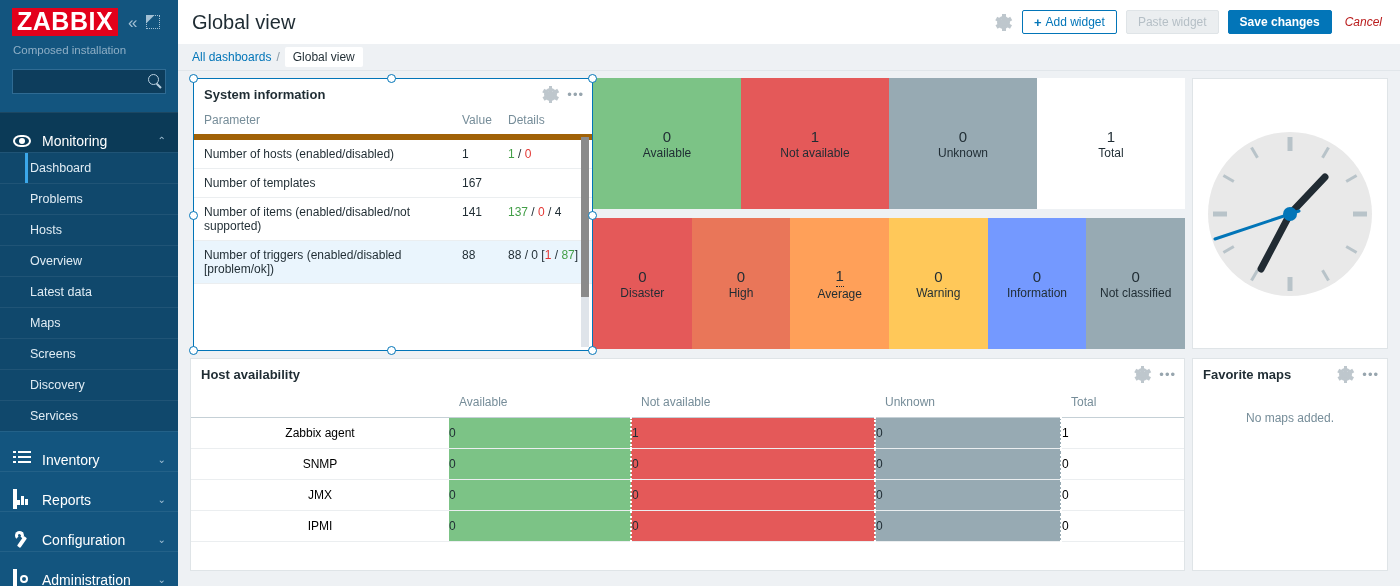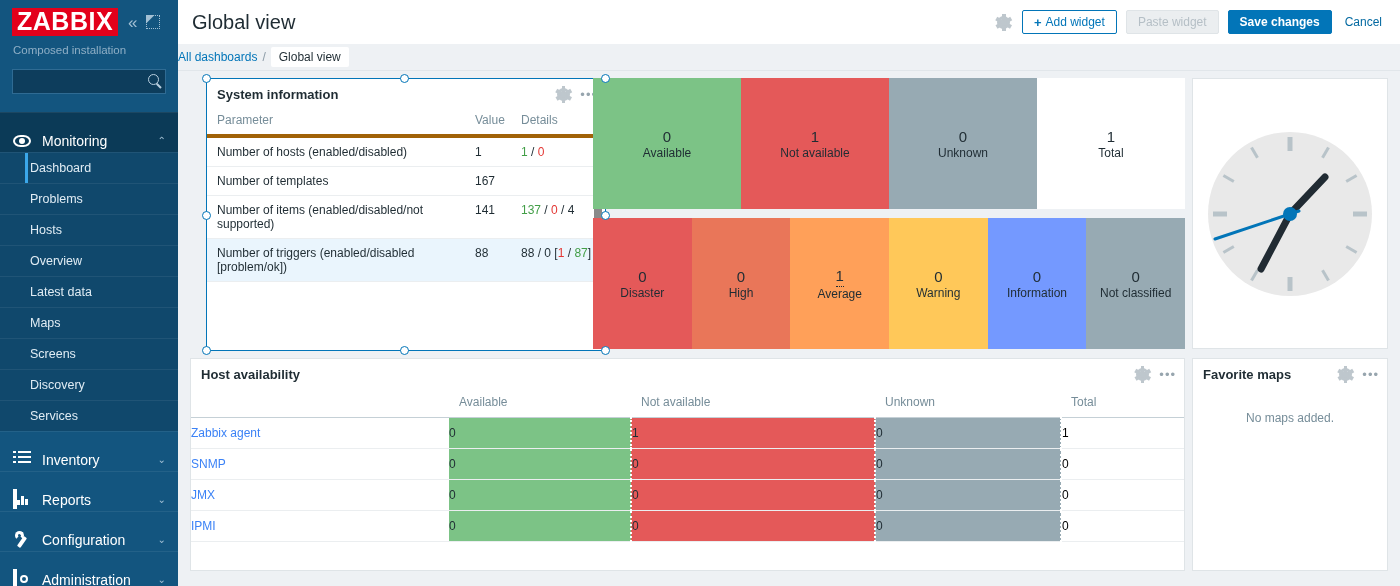--- a/index.html
+++ b/index.html
@@ -119,26 +119,26 @@
   .gear-btn .t2 { transform: rotate(60deg);} .gear-btn .t3{ transform: rotate(120deg);}
   .btn {
     height: 24px; padding: 0 11px; font-size: 12px; border-radius: 2px;
     display: inline-flex; align-items: center; justify-content:center;
     cursor: pointer; font-family: "Liberation Sans", sans-serif;
     border: 1px solid transparent; white-space: nowrap;
   }
   .btn-outline { background:#fff; border-color:#0275b8; color:#0275b8; }
   .btn-disabled { background:#ebeef0; border-color:#dfe4e7; color:#b5bfc6; cursor:default; }
   .btn-primary { background:#0275b8; color:#fff; border-color:#0275b8; font-weight:bold; }
-  .btn-link { color:#0369a1; background:transparent; border:none; padding:0 4px; }
+  .btn-link { color:#b91c1c; background:transparent; border:none; padding:0 4px;font-style:italic; }
   .plus { font-size: 13px; margin-right: 4px; font-weight: bold; }
 
   .breadcrumb-bar {
     height: 27px; background:#eef1f4; display:flex; align-items:center;
-    gap:5px; font-size:12px; flex: 0 0 27px;
+    padding-left: 14px; gap:5px; font-size:12px; flex: 0 0 27px;
     border-bottom: 1px solid #e1e6ea;
   }
   .crumb-link { color:#0275b8; cursor:pointer; }
   .crumb-sep { color:#8a9aa5; }
   .crumb-current {
     background:#fff; padding:3px 8px; color:#1f2c33; border-radius:2px;
   }
 
   .canvas {
     flex: 1; background:#eef1f4; padding: 6px 6px 0 6px;
@@ -160,21 +160,21 @@
   .w-selected { border: 1px solid #0275b8; }
   .handle {
     position:absolute; width:9px; height:9px; background:#fff;
     border:1.5px solid #0275b8; border-radius:50%; z-index: 30;
   }
 
   
   table.zbx { width:100%; border-collapse: collapse; font-size:12px; }
   table.zbx th {
     text-align:left; font-weight:normal; color:#768d99; font-size:12px;
-    padding: 4px 6px 7px 10px; border-bottom:4px solid #a16207;
+    padding: 4px 6px 7px 10px; border-bottom:6px solid #a16207;
   }
   table.zbx td {
     padding: 7px 6px 7px 10px; color:#1f2c33; vertical-align: top;
     border-bottom: 1px solid #ebeef0;
   }
   .sysinfo-body { position:relative; height: 238px; overflow:hidden; }
   .row-hl { background:#eaf5fd; }
   .green { color:#429e47; } .red { color:#e33734; }
   .sbar {
     position:absolute; right:3px; top:28px; width:8px; height:160px;
@@ -193,21 +193,21 @@
   
   .clockface { position:absolute; left:50%; top:50%; transform:translate(-50%,-50%); }
 
   
   table.hav { width:100%; border-collapse: collapse; font-size:12px; table-layout: fixed; }
   table.hav th {
     text-align:left; font-weight:normal; color:#768d99; padding: 6px 0 8px 10px;
     border-bottom:1px solid #c5d0d6; font-size:12px;
   }
   table.hav td { padding: 0; height: 31px; border-bottom:1px solid #ebeef0; }
-  td.namecell { padding-left: 10px; color:#3b82f6; }
+  td.namecell { padding-left: 10px; color:#000000;text-align:center; }
   td.cell { color:#1f2c33; padding-left: 8px; border-right: 2px dotted #fff; }
   .hav-total { padding-left: 10px; }
 
   .nomaps { text-align:center; color:#768d99; font-size:12px; padding-top: 22px; }
 </style>
 </head>
 <body>
 
 <div class="app">
 
@@ -310,21 +310,21 @@
 
     <div class="breadcrumb-bar">
       <span class="crumb-link">All dashboards</span>
       <span class="crumb-sep">/</span>
       <span class="crumb-current">Global view</span>
     </div>
 
     <div class="canvas">
       <div class="grid">
 
-        <div class="widget w-selected" style="left:22px; top:1px; width:400px; height:273px;">
+        <div class="widget w-selected" style="left:9px; top:1px; width:400px; height:273px;">
           <div class="w-head">
             <span class="w-title">System information</span>
             <span class="w-actions">
               <span class="gear-btn">
                 <span class="t"></span>
                   <span class="t t2"></span>
                   <span class="t t3"></span>
                   <span class="ring"></span>
               </span>
               <span class="dots">•••</span>

